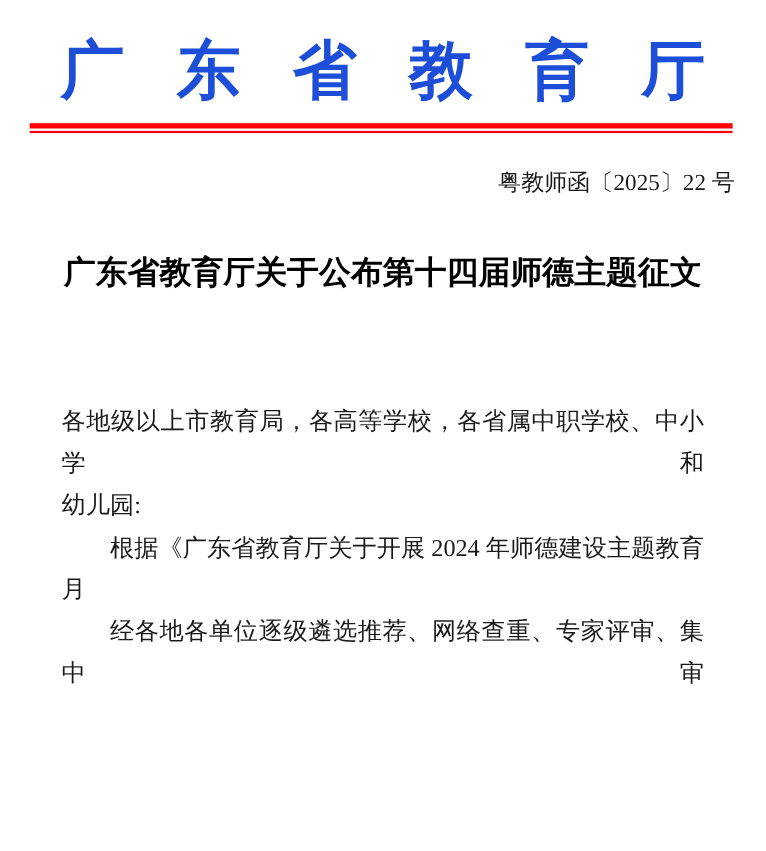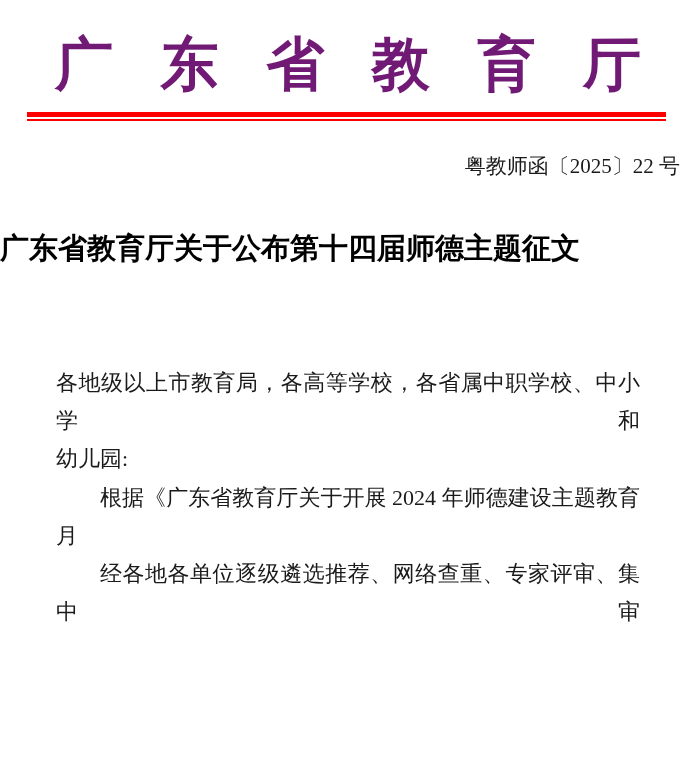--- a/index.html
+++ b/index.html
@@ -17,21 +17,21 @@
   
   .masthead {
     position: absolute;
     top: 30px;
     left: 55px;
     width: 586px;
     height: 72px;
     line-height: 70px;
     font-size: 58px;
     font-weight: bold;
-    color: #701a75;
+    color: #1d4ed8;
     text-align: justify;
     text-align-last: justify;
     white-space: nowrap;
     letter-spacing: 0;
   }
   
   .red-rule {
     position: absolute;
     top: 112px;
     left: 27px;
@@ -39,32 +39,32 @@
   }
   .red-rule .thick { height: 5px; background: #ff0000; }
   .red-rule .gap   { height: 2px; background: #ffffff; }
   .red-rule .thin  { height: 2px; background: #ff0000; }
 
   .doc-number {
     position: absolute;
     top: 152px;
     left: 0;
     width: 100%;
-    padding-right: 16px;
+    padding-right: 28px;
     text-align: right;
     font-size: 21px;
     color: #1a1a1a;
   }
 
   .doc-title {
     position: absolute;
     top: 223px;
     left: 0;
     width: 100%;
-    text-align: left;
+    text-align: center;
     font-size: 29px;
     line-height: 50px;
     font-weight: bold;
     color: #000000;
   }
 
   .body-text {
     position: absolute;
     top: 364px;
     left: 56px;

